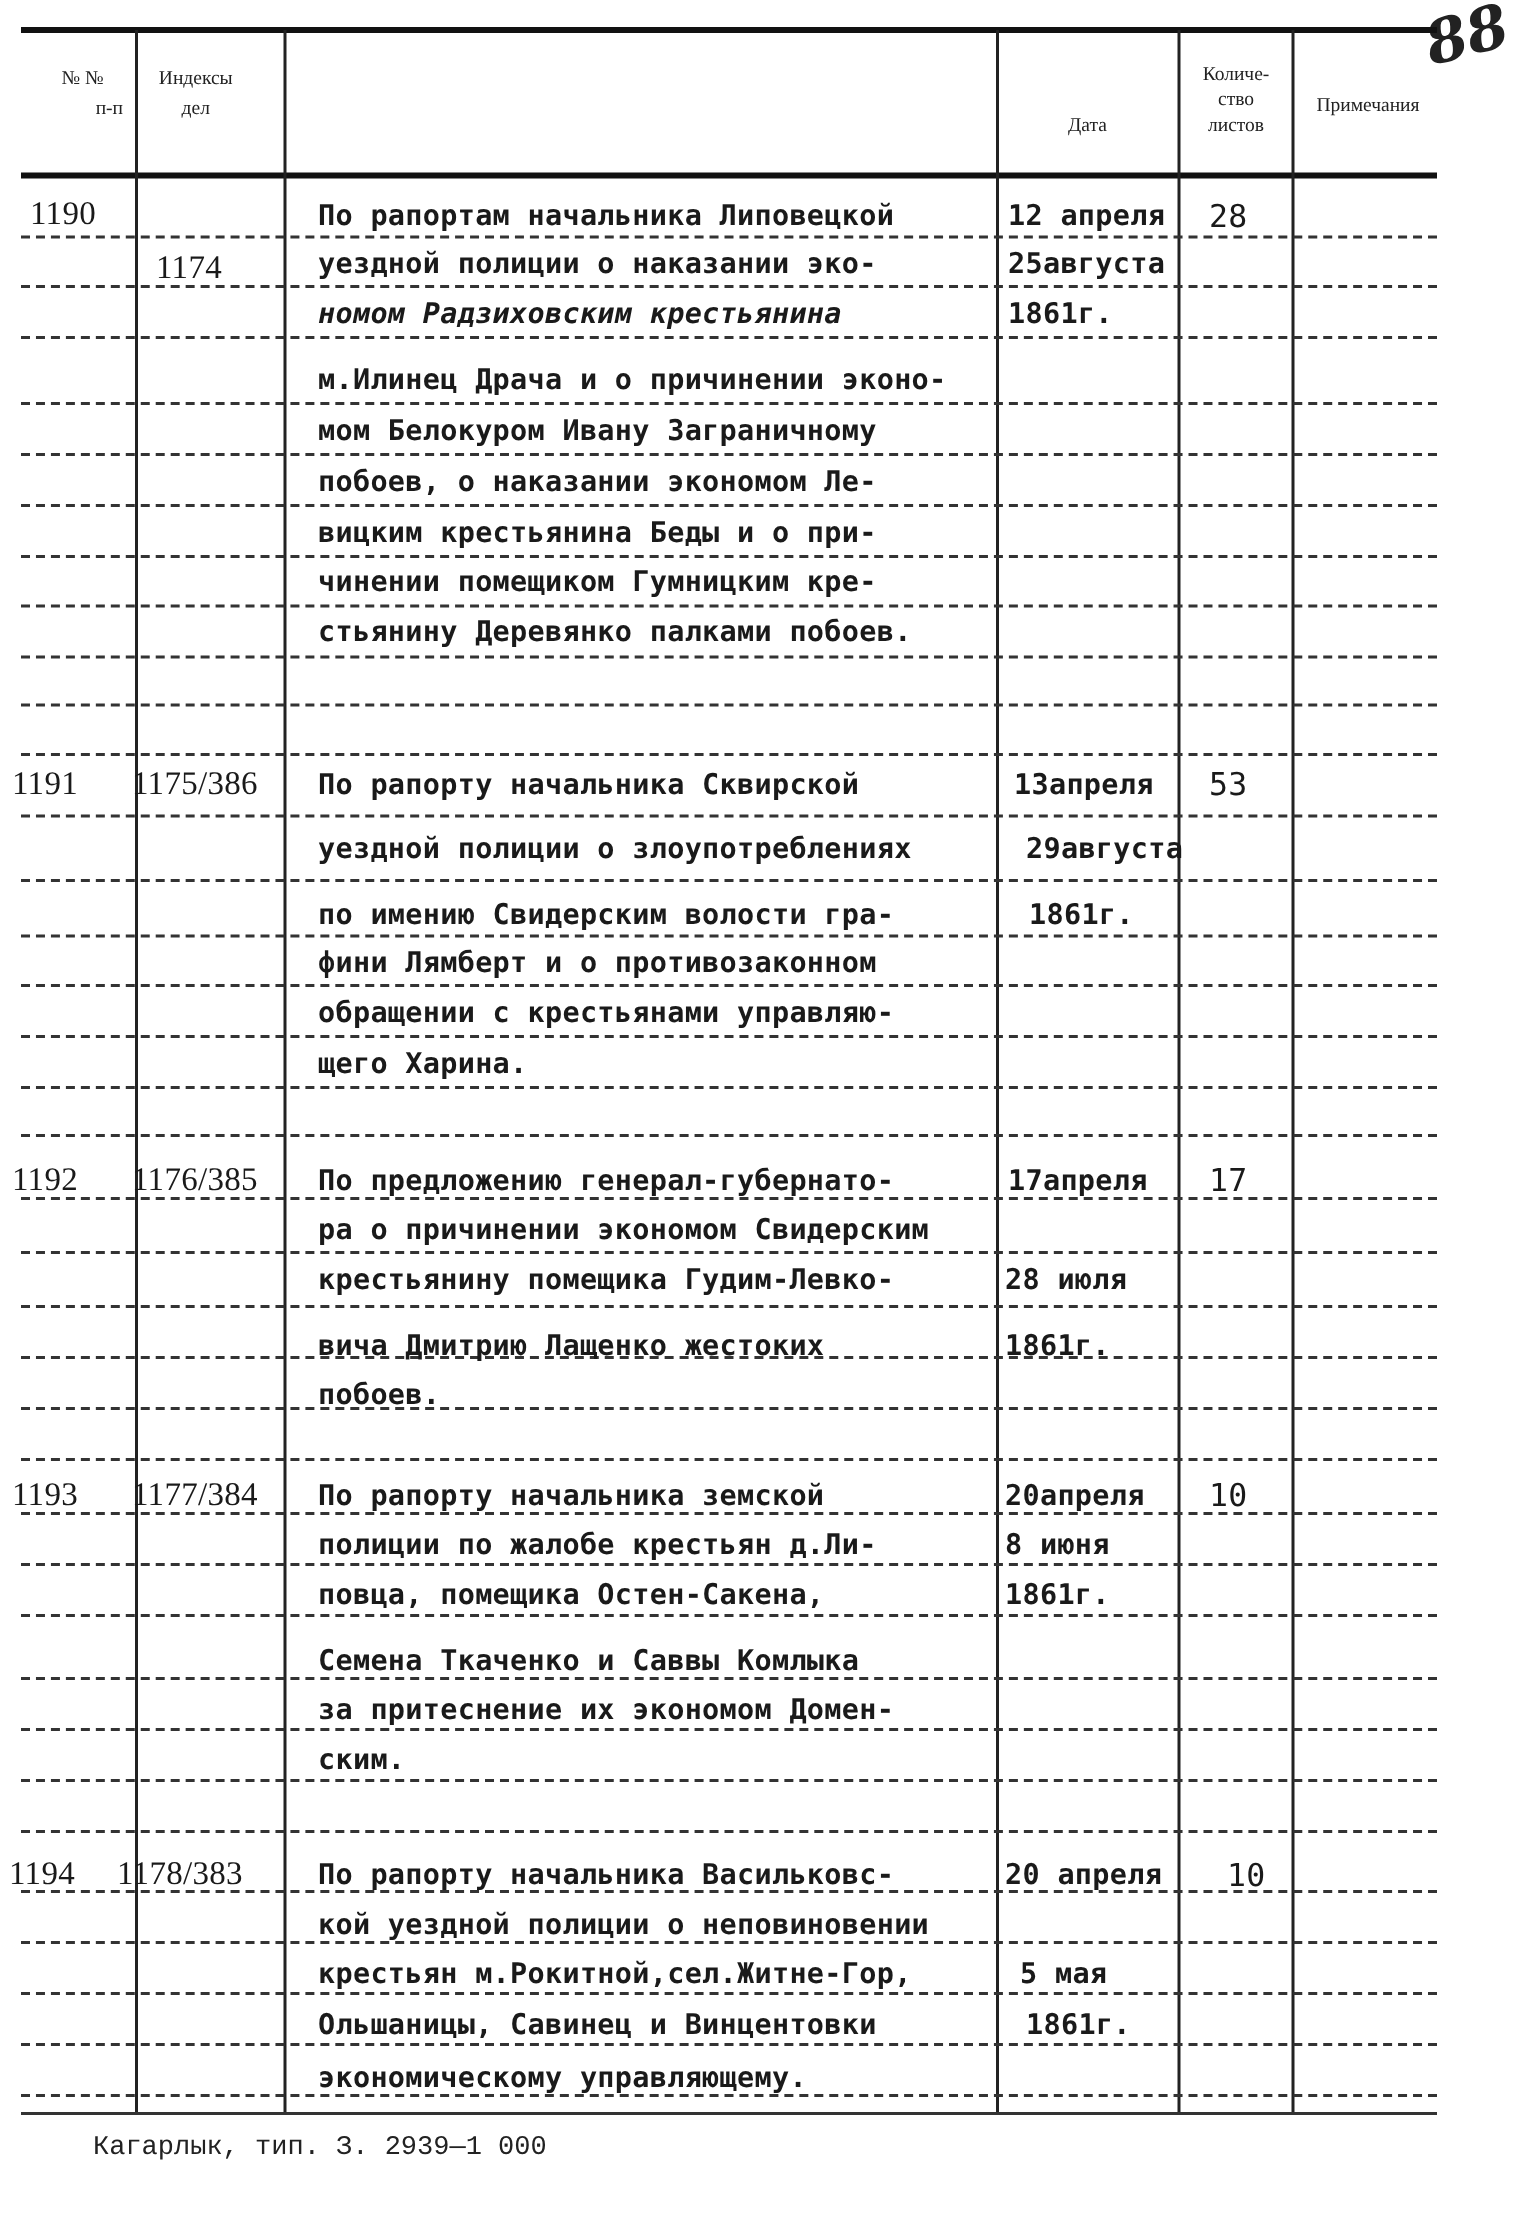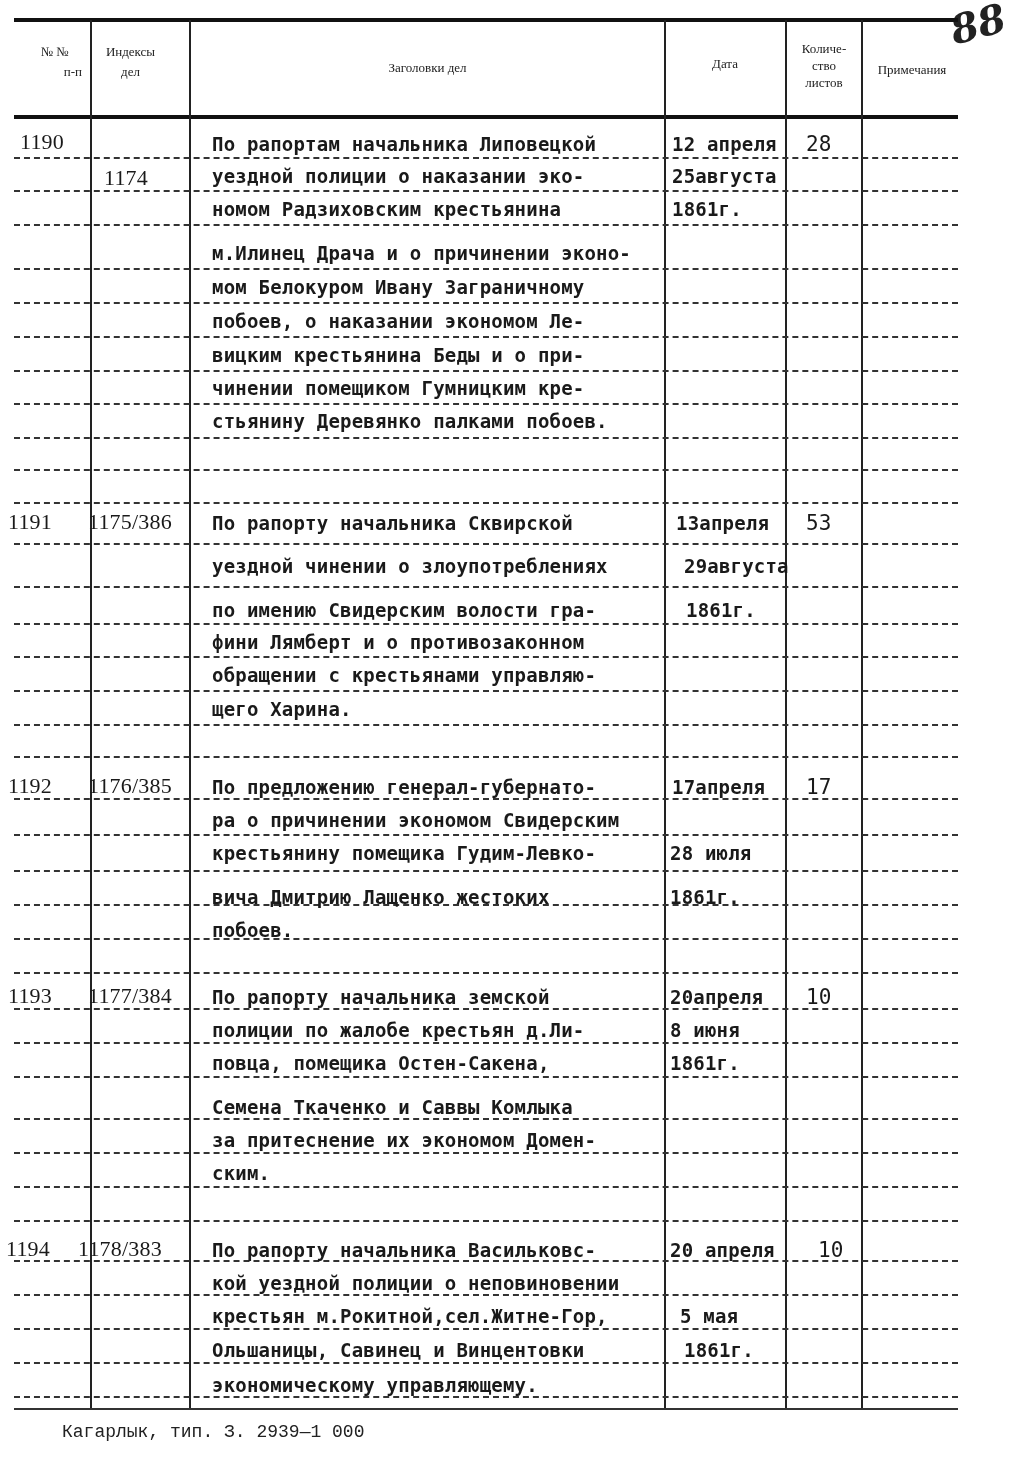--- a/index.html
+++ b/index.html
@@ -32,22 +32,21 @@
   <div class="vline" style="left:861px;top:20px;height:1390px;"></div>
 
   <div class="hdr" style="left:20px;top:42px;width:70px;">
     <div>№ №</div>
     <div style="text-align:right;padding-right:8px;">п-п</div>
   </div>
   <div class="hdr" style="left:92px;top:42px;width:77px;">
     <div>Индексы</div>
     <div>дел</div>
   </div>
-  <div class="hdr" style="left:191px;top:58px;width:473px;">Заголовки дел</div>
-  <div class="hdr" style="left:666px;top:54px;width:118px;">Дата</div>
+  <div class="hdr" style="left:666px;top:73px;width:118px;">Дата</div>
   <div class="hdr" style="left:787px;top:40px;width:74px;line-height:17px;">
     <div>Количе-</div>
     <div>ство</div>
     <div>листов</div>
   </div>
   <div class="hdr" style="left:862px;top:60px;width:100px;">Примечания</div>
 
   <div id="rules">
       <div class="rule" style="left: 14px; top: 157px; width: 944px;"></div>
       <div class="rule" style="left: 14px; top: 190px; width: 944px;"></div>
@@ -86,38 +85,38 @@
       <div class="rule" style="left: 14px; top: 1362px; width: 944px;"></div>
       <div class="rule" style="left: 14px; top: 1396px; width: 944px;"></div>
       <div class="rule solid" style="left: 14px; top: 1408px; width: 944px;"></div>
     </div>
 
   <div>
     <div class="cell num" style="left:20px;top:129px;">1190</div>
     <div class="cell idx" style="left:104px;top:129px;margin-top:36px;">1174</div>
     <div class="cell" style="left:212px;top:131px;">По рапортам начальника Липовецкой</div>
     <div class="cell" style="left:212px;top:163px;">уездной полиции о наказании эко-</div>
-    <div class="cell" style="left:212px;top:196px;">номом Радзиховским крестьянина</div>
+    <div class="cell" style="left:212px;top:196px;font-style:italic;">номом Радзиховским крестьянина</div>
     <div class="cell" style="left:212px;top:240px;">м.Илинец Драча и о причинении эконо-</div>
     <div class="cell" style="left:212px;top:274px;">мом Белокуром Ивану Заграничному</div>
     <div class="cell" style="left:212px;top:308px;">побоев, о наказании экономом Ле-</div>
     <div class="cell" style="left:212px;top:342px;">вицким крестьянина Беды и о при-</div>
     <div class="cell" style="left:212px;top:375px;">чинении помещиком Гумницким кре-</div>
     <div class="cell" style="left:212px;top:408px;">стьянину Деревянко палками побоев.</div>
     <div class="cell" style="left:672px;top:131px;">12 апреля</div>
     <div class="cell" style="left:672px;top:163px;">25августа</div>
     <div class="cell" style="left:672px;top:196px;">1861г.</div>
     <div class="cell" style="left:806px;top:131px;font-weight:normal;font-size:21px;">28</div>
   </div>
 
   <div>
     <div class="cell num" style="left:8px;top:509px;">1191</div>
     <div class="cell idx" style="left:88px;top:509px;">1175/386</div>
     <div class="cell" style="left:212px;top:510px;">По рапорту начальника Сквирской</div>
-    <div class="cell" style="left:212px;top:553px;">уездной чинении о злоупотреблениях</div>
+    <div class="cell" style="left:212px;top:553px;">уездной полиции о злоупотреблениях</div>
     <div class="cell" style="left:212px;top:597px;">по имению Свидерским волости гра-</div>
     <div class="cell" style="left:212px;top:629px;">фини Лямберт и о противозаконном</div>
     <div class="cell" style="left:212px;top:662px;">обращении с крестьянами управляю-</div>
     <div class="cell" style="left:212px;top:696px;">щего Харина.</div>
     <div class="cell" style="left:676px;top:510px;">13апреля</div>
     <div class="cell" style="left:684px;top:553px;">29августа</div>
     <div class="cell" style="left:686px;top:597px;">1861г.</div>
     <div class="cell" style="left:806px;top:510px;font-weight:normal;font-size:21px;">53</div>
   </div>
 

